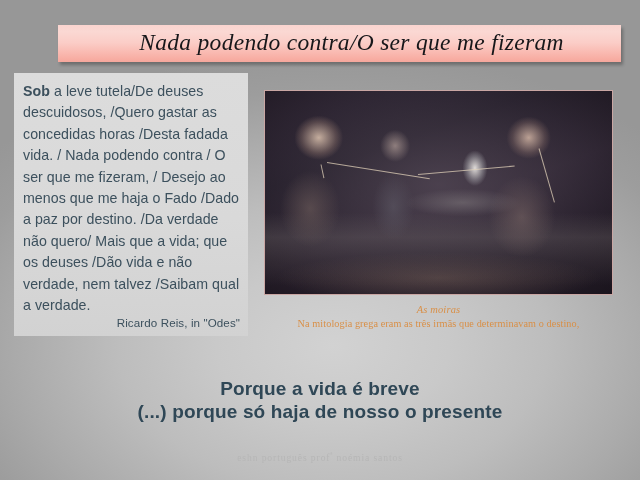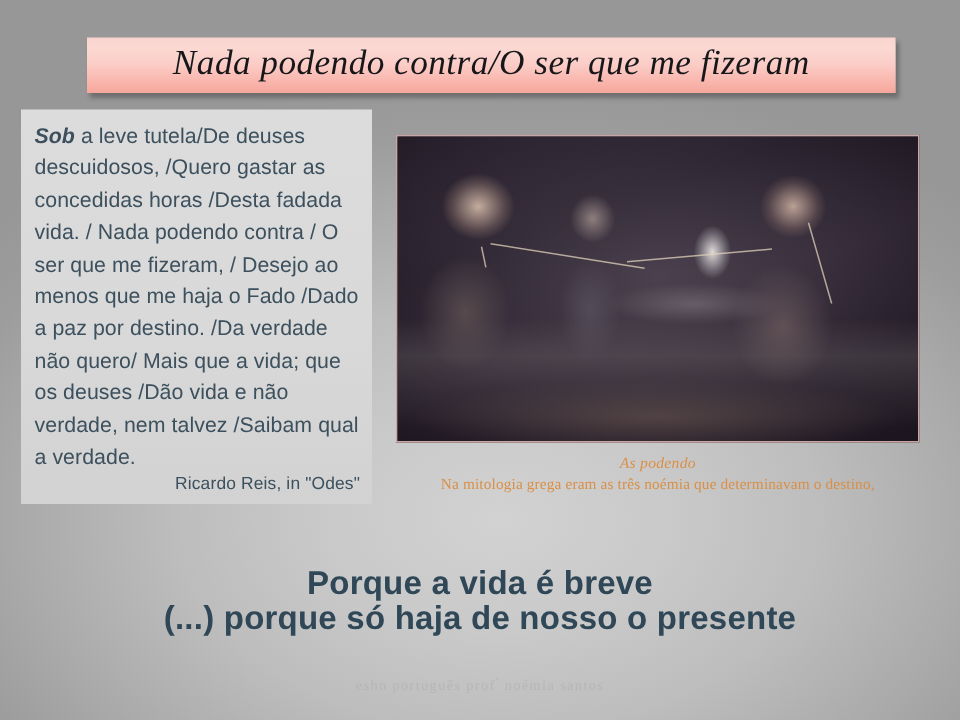--- a/index.html
+++ b/index.html
@@ -24,20 +24,21 @@
     left: 58px;
     top: 25px;
     width: 539px;
     height: 37px;
     background: linear-gradient(to bottom,
       #fad4cf 0%, #fbd8d3 18%, #fbcdc7 48%, #f9b7ae 78%, #f6a79c 100%);
     box-shadow: 2px 3px 3px rgba(0,0,0,0.28);
     display: flex;
     align-items: center;
     justify-content: center;
+    padding-left: 24px;
   }
   .title-text {
     font-family: "Liberation Serif", serif;
     font-style: italic;
     font-size: 23.5px;
     color: #17171a;
     letter-spacing: 0.3px;
     white-space: nowrap;
     line-height: 1;
     padding-bottom: 2px;
@@ -55,21 +56,21 @@
   .poem-text {
     position: absolute;
     left: 9px;
     top: 8px;
     width: 218px;
     font-size: 14.2px;
     line-height: 21.4px;
     color: #3c505d;
     letter-spacing: 0.05px;
   }
-  .poem-text b { font-weight: bold; font-style: italic; }
+  .poem-text b { font-weight: bold; }
   .poem-credit {
     position: absolute;
     right: 8px;
     bottom: 7px;
     font-size: 11.6px;
     color: #3c505d;
     letter-spacing: 0.1px;
   }
 
   
@@ -139,21 +140,21 @@
 
   
   .headline {
     position: absolute;
     left: 0;
     top: 378px;
     width: 640px;
     text-align: center;
     color: #2f4756;
     font-weight: bold;
-    font-size: 22px;
+    font-size: 19px;
     line-height: 22.5px;
     letter-spacing: 0.15px;
   }
 
   
   .footer {
     position: absolute;
     left: 0;
     top: 451px;
     width: 640px;
@@ -182,22 +183,22 @@
   <div class="painting-frame">
     <div class="painting">
       <div class="thread t1"></div>
       <div class="thread t2"></div>
       <div class="thread t3"></div>
       <div class="thread t4"></div>
     </div>
   </div>
 
   <div class="caption">
-    <div class="caption-title">As podendo</div>
-    <div class="caption-line">Na mitologia grega eram as três noémia que determinavam o destino,</div>
+    <div class="caption-title">As moiras</div>
+    <div class="caption-line">Na mitologia grega eram as três irmãs que determinavam o destino,</div>
   </div>
 
   <div class="headline">
     <div>Porque a vida é breve</div>
     <div>(...) porque só haja de nosso o presente</div>
   </div>
 
   <div class="footer"><span>eshn português prof</span><sup>ª</sup><span> noémia santos</span></div>
 
 </div>

